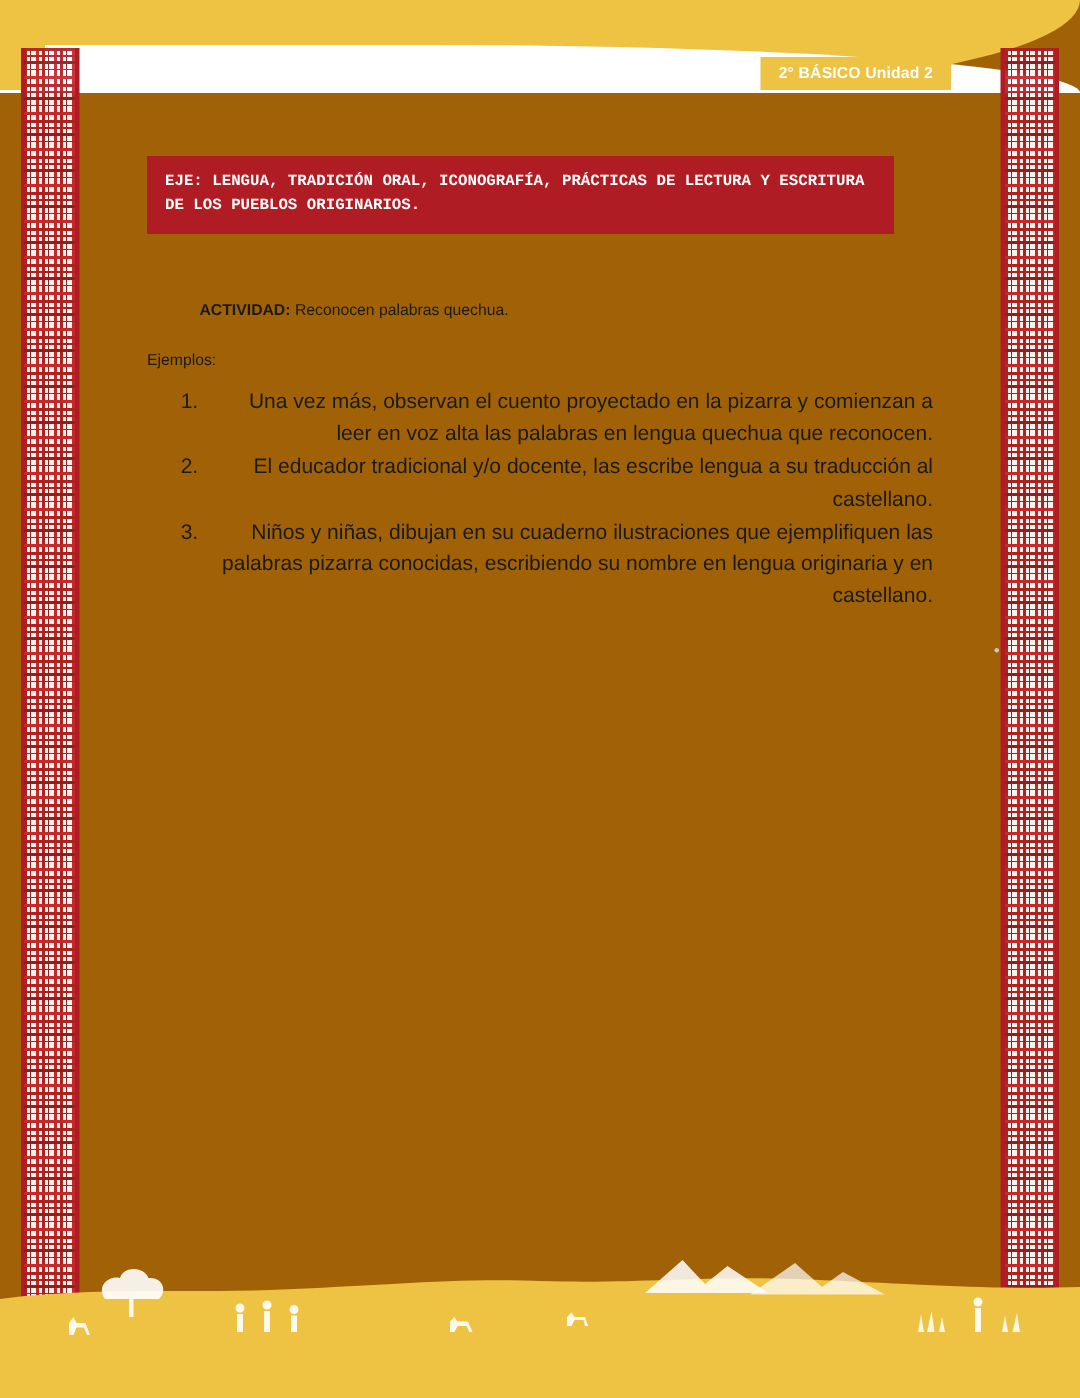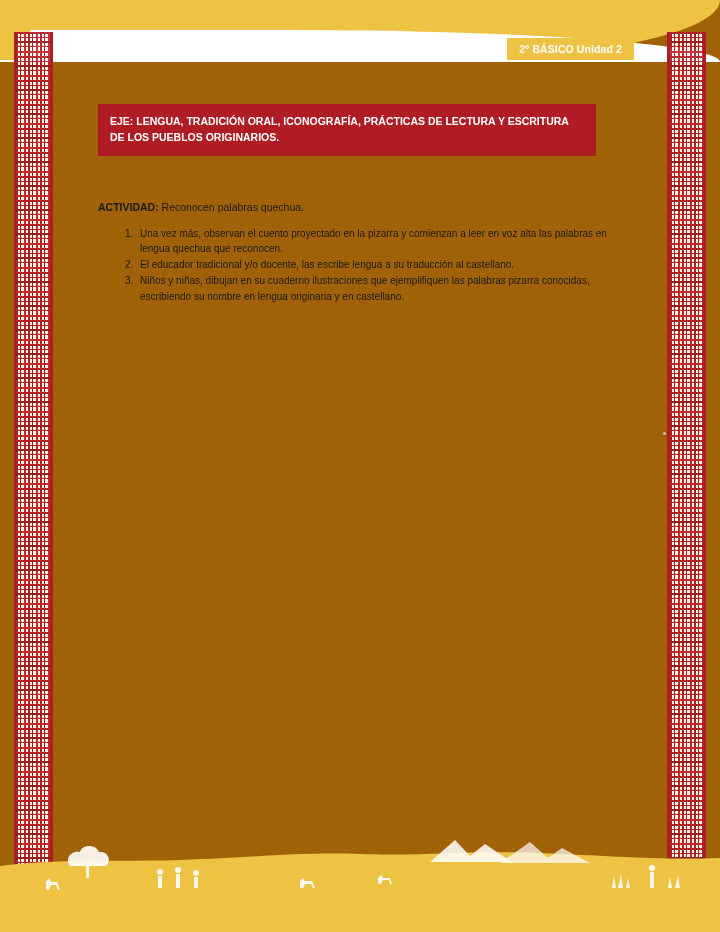--- a/index.html
+++ b/index.html
@@ -139,39 +139,41 @@
   .eje-box {
     margin-top: 24px;
     background: #b01c24;
     color: #ffffff;
     font-size: 10.5px;
     font-weight: bold;
     line-height: 1.55;
     padding: 9px 12px 10px 12px;
     width: 498px;
     box-sizing: border-box;
+    font-family: Liberation Mono, monospace;
   }
   .activity {
     margin-top: 44px;
     font-size: 10.5px;
     color: #1a1a1a;
     line-height: 1.5;
   }
-  .activity b { font-weight: bold; }
+  .activity b { font-weight: bold; margin-left: 35px; }
   .examples-label {
     margin-top: 19px;
     font-size: 10.5px;
     color: #1a1a1a;
   }
   ol.examples {
     margin: 4px 0 0 0;
     padding-left: 38px;
-    font-size: 10px;
+    font-size: 14px;
     color: #1a1a1a;
     line-height: 1.52;
+    text-align: right;
   }
   ol.examples li {
     margin-bottom: 1px;
     padding-left: 4px;
   }
 
   
   .page-mark {
     position: absolute;
     right: 54px;
@@ -206,20 +208,21 @@
   <div class="content">
 
 
     <div class="eje-box">EJE: LENGUA, TRADICIÓN ORAL, ICONOGRAFÍA, PRÁCTICAS DE LECTURA Y ESCRITURA DE LOS PUEBLOS ORIGINARIOS.</div>
 
     <p class="activity">
       <b>ACTIVIDAD:</b>
       <span>Reconocen palabras quechua.</span>
     </p>
 
+    <p class="examples-label">Ejemplos:</p>
 
     <ol class="examples">
       <li>Una vez más, observan el cuento proyectado en la pizarra y comienzan a leer en voz alta las palabras en lengua quechua que reconocen.</li>
       <li>El educador tradicional y/o docente, las escribe lengua a su traducción al castellano.</li>
       <li>Niños y niñas, dibujan en su cuaderno ilustraciones que ejemplifiquen las palabras pizarra conocidas, escribiendo su nombre en lengua originaria y en castellano.</li>
     </ol>
   </div>
 
   <div class="bottom-band">
     <svg width="720" height="100" viewBox="0 0 720 100" xmlns="http://www.w3.org/2000/svg">

